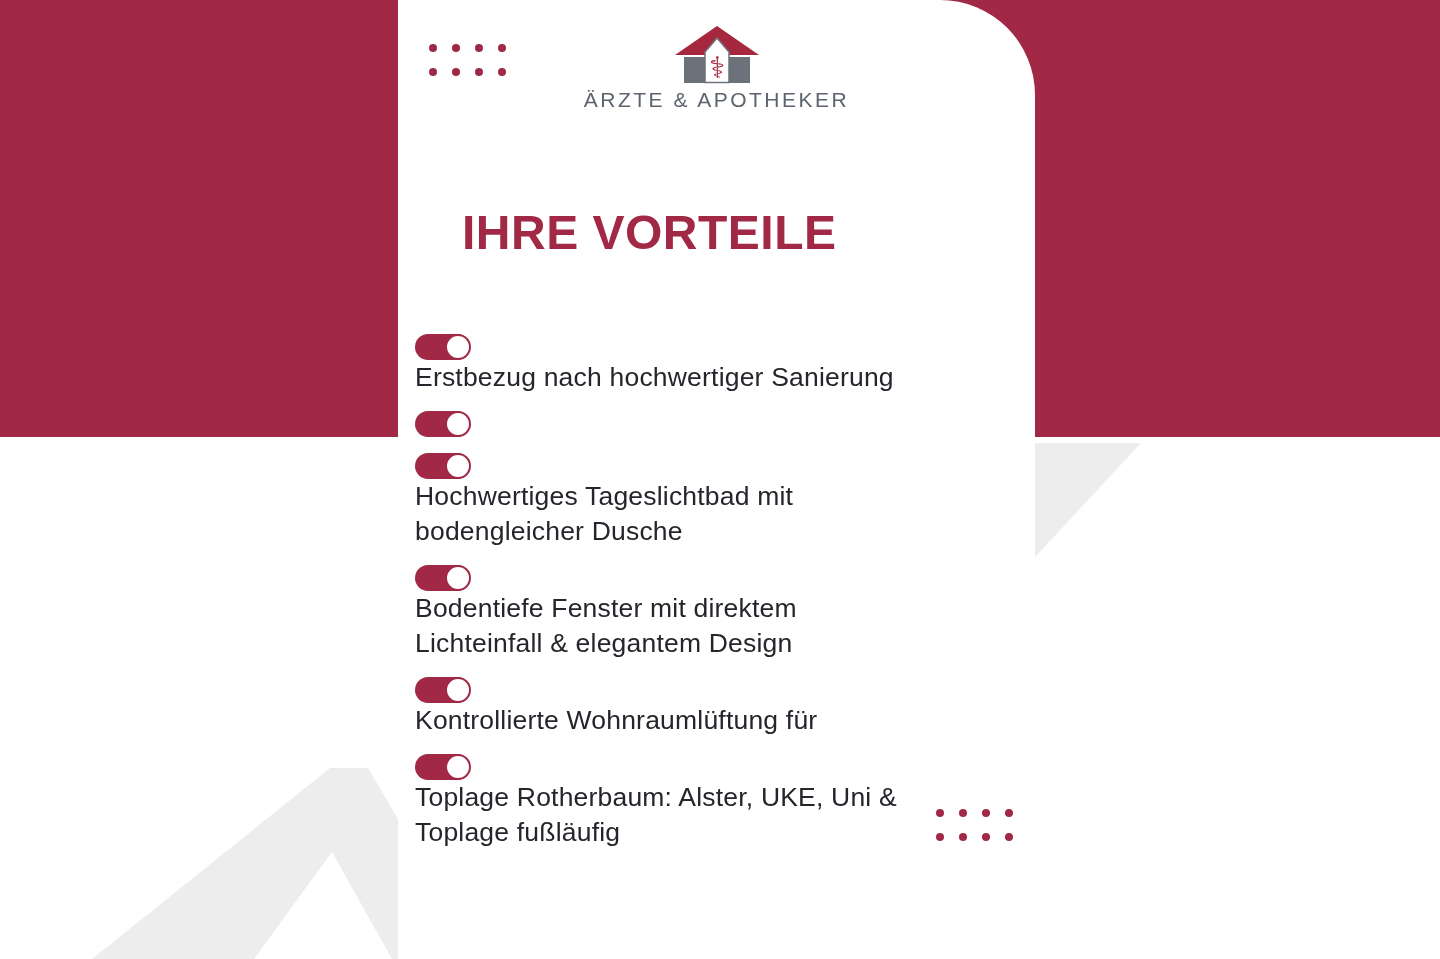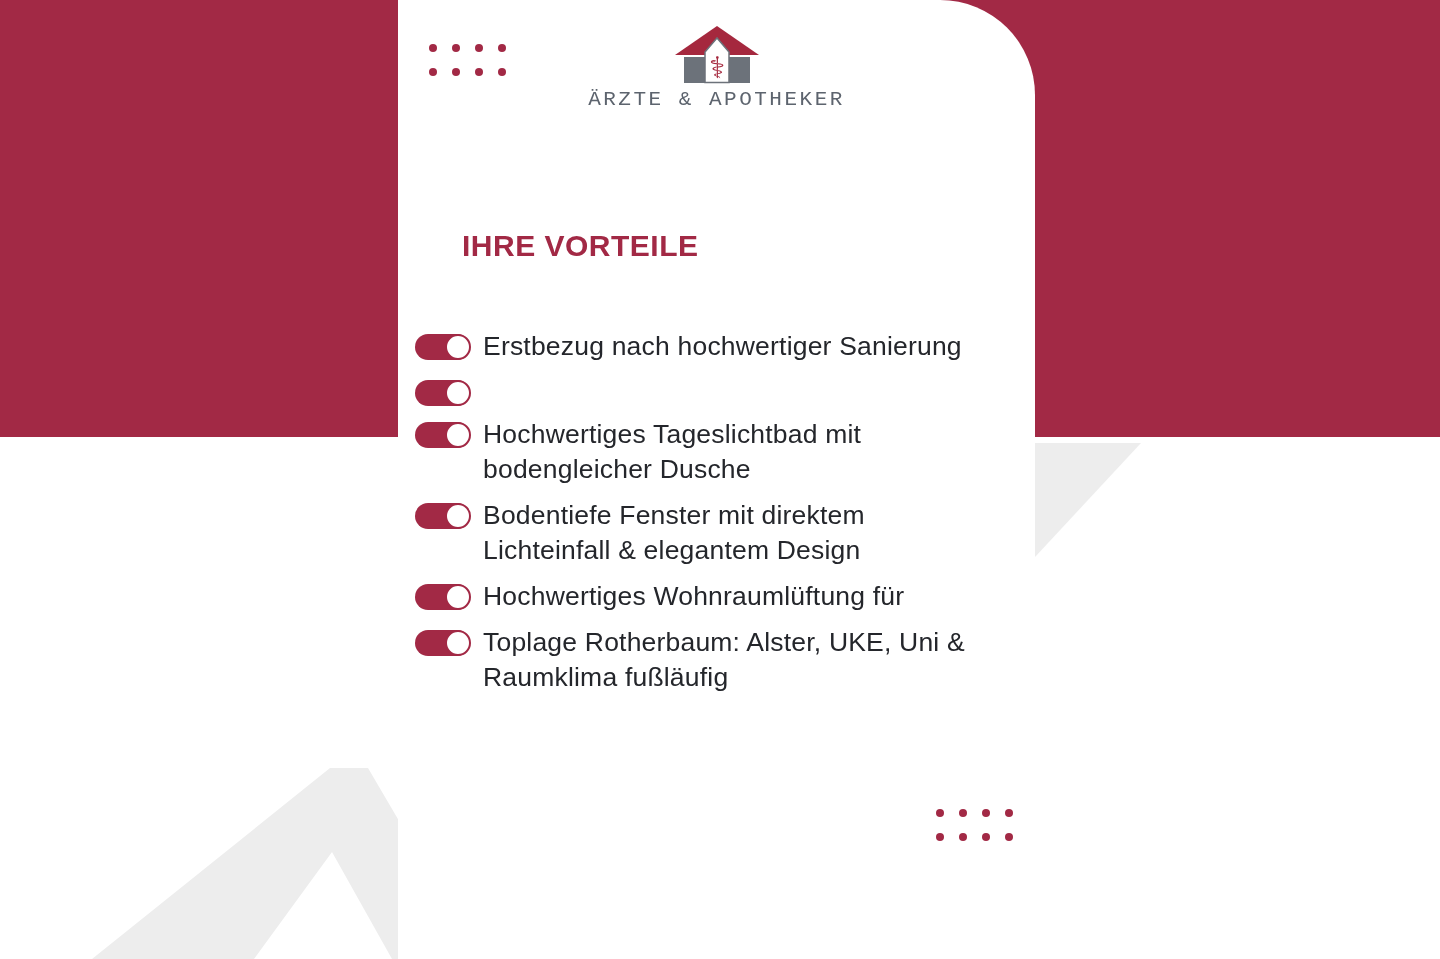--- a/index.html
+++ b/index.html
@@ -33,33 +33,33 @@
   .dots-tl{left:429px;top:44px;}
   .dots-br{left:936px;top:809px;}
   .dot{width:8px;height:8px;border-radius:50%;background:var(--accent);}
   
   .logo{
     position:absolute;left:398px;top:26px;width:637px;
     text-align:center;color:var(--logo-text);
   }
   .logo svg{display:block;margin:0 auto 4px auto;}
   .logo-line{
-    font-family:Liberation Mono, monospace;
+    font-family:Liberation Sans, sans-serif;
     font-size:21px;line-height:24px;letter-spacing:2.5px;
   }
   .logo-line sup{font-size:11px;letter-spacing:0;}
   
   .page-title{
-    position:absolute;left:462px;top:229px;
-    font-size:30px;font-weight:800;letter-spacing:0.5px;
+    position:absolute;left:462px;top:205px;
+    font-size:48px;font-weight:800;letter-spacing:0.5px;
     color:var(--accent);
   }
   
   .benefits{position:absolute;left:415px;top:329px;width:600px;}
-  .benefit{display:flex;align-items:flex-start;margin-bottom:11px;}
+  .benefit{display:flex;align-items:flex-start;margin-bottom:11px;flex-direction:column;}
   .toggle{
     flex:none;position:relative;width:55px;height:26px;border-radius:14px;
     background:var(--accent);margin-top:5px;margin-right:13px;
   }
   .toggle .knob{
     position:absolute;right:-1px;top:0;width:26px;height:26px;border-radius:50%;
     background:#ffffff;border:2.5px solid var(--accent);
   }
   .benefit-text{
     font-size:26.5px;line-height:35px;color:var(--ink);letter-spacing:0.2px;
@@ -139,31 +139,31 @@
       <span>Bodentiefe Fenster mit direktem</span>
       <span>Lichteinfall &amp; elegantem Design</span>
     </div>
   </div>
 
   <div class="benefit">
     <div class="toggle">
         <div class="knob"></div>
       </div>
     <div class="benefit-text">
-      <span>Hochwertiges Wohnraumlüftung für</span>
+      <span>Kontrollierte Wohnraumlüftung für</span>
     </div>
   </div>
 
   <div class="benefit">
     <div class="toggle">
         <div class="knob"></div>
       </div>
     <div class="benefit-text">
       <span>Toplage Rotherbaum: Alster, UKE, Uni &amp;</span>
-      <span>Raumklima fußläufig</span>
+      <span>Toplage fußläufig</span>
     </div>
   </div>
 
 </div>
 
 <div class="dots dots-br">
   <div class="dot"></div>
   <div class="dot"></div>
   <div class="dot"></div>
   <div class="dot"></div>

